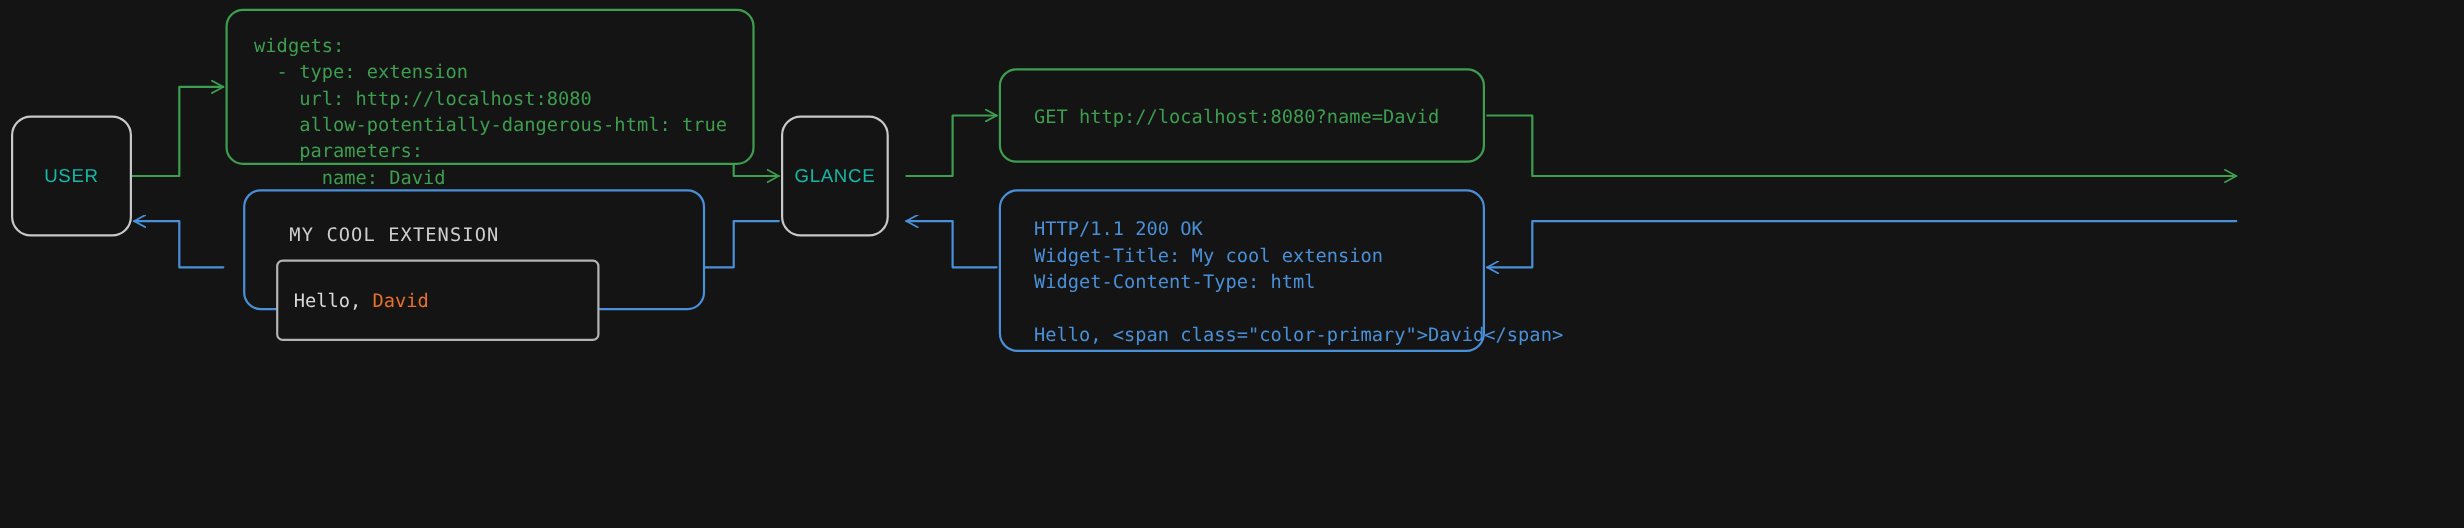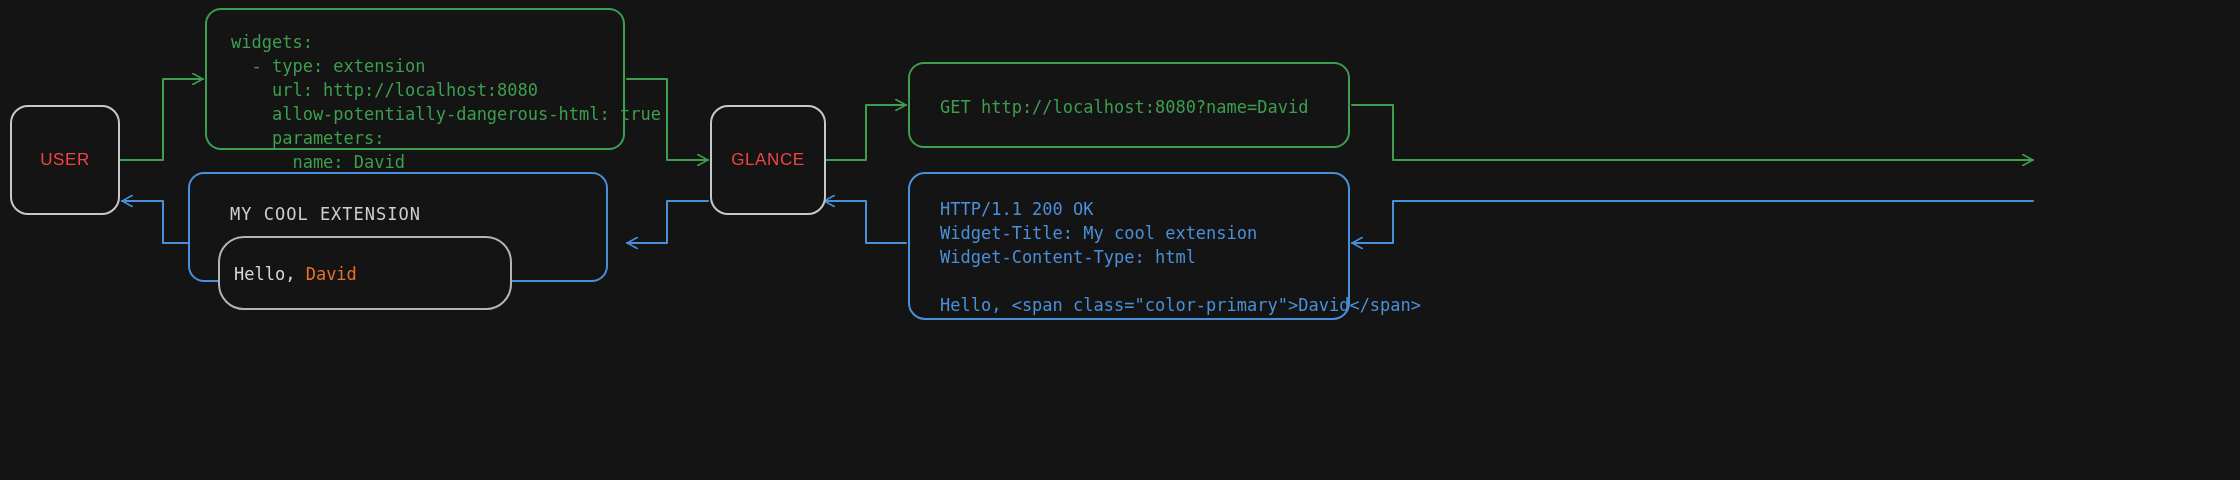--- a/index.html
+++ b/index.html
@@ -33,21 +33,21 @@
     background: #141414;
     display: flex;
     align-items: center;
     justify-content: center;
     z-index: 3;
   }
   .actor-label {
     font-family: "Liberation Sans", sans-serif;
     font-size: 17px;
     letter-spacing: 0.6px;
-    color: #ef4444;
+    color: #14b8a6;
     white-space: nowrap;
   }
 
   
   .msgbox {
     position: absolute;
     box-sizing: border-box;
     border: 2px solid #3d9e4f;
     border-radius: 16px;
     background: #141414;
@@ -69,21 +69,21 @@
     font-family: "DejaVu Sans Mono", monospace;
     font-size: 17px;
     letter-spacing: 1px;
     color: #cfcfcf;
     white-space: nowrap;
   }
   .widget-frame {
     position: absolute;
     box-sizing: border-box;
     border: 2px solid #b4b4b4;
-    border-radius: 26px;
+    border-radius: 6px;
     background: #141414;
   }
   .widget-body {
     font-family: "DejaVu Sans Mono", monospace;
     font-size: 17px;
     color: #d8d8d8;
     white-space: pre;
   }
   .accent { color: #e8702a; }
 </style>
@@ -122,35 +122,35 @@
       <path d="M 708 201 H 667 V 243 H 627" marker-end="url(#arrow-blue)"></path>
 
       <path d="M 203 243 H 163 V 201 H 122" marker-end="url(#arrow-blue)"></path>
     </g>
   </svg>
 
   <div class="actor" style="left:10px; top:105px; width:110px; height:110px;">
     <span class="actor-label">USER</span>
   </div>
 
-  <div class="actor" style="left:710px; top:105px; width:116px; height:110px;">
+  <div class="actor" style="left:710px; top:105px; width:98px; height:110px;">
     <span class="actor-label">GLANCE</span>
   </div>
 
 
-  <div class="msgbox" style="left:205px; top:8px; width:420px; height:142px;">
+  <div class="msgbox" style="left:205px; top:8px; width:481px; height:142px;">
     <div class="code" style="position:absolute; left:24px; top:20px;">widgets:
   - type: extension
     url: http://localhost:8080
     allow-potentially-dangerous-html: true
     parameters:
       name: David</div>
   </div>
 
-  <div class="msgbox blue" style="left:188px; top:172px; width:420px; height:110px;">
+  <div class="msgbox blue" style="left:221px; top:172px; width:420px; height:110px;">
     <div class="widget-title" style="position:absolute; left:40px; top:30px;">MY COOL EXTENSION</div>
     <div class="widget-frame" style="left:28px; top:62px; width:294px; height:74px;">
       <div class="widget-body" style="position:absolute; left:14px; top:26px;"><span>Hello, </span><span class="accent">David</span></div>
     </div>
   </div>
 
   <div class="msgbox" style="left:908px; top:62px; width:442px; height:86px;">
     <div class="code" style="position:absolute; left:30px; top:31px;">GET http://localhost:8080?name=David</div>
   </div>
 

